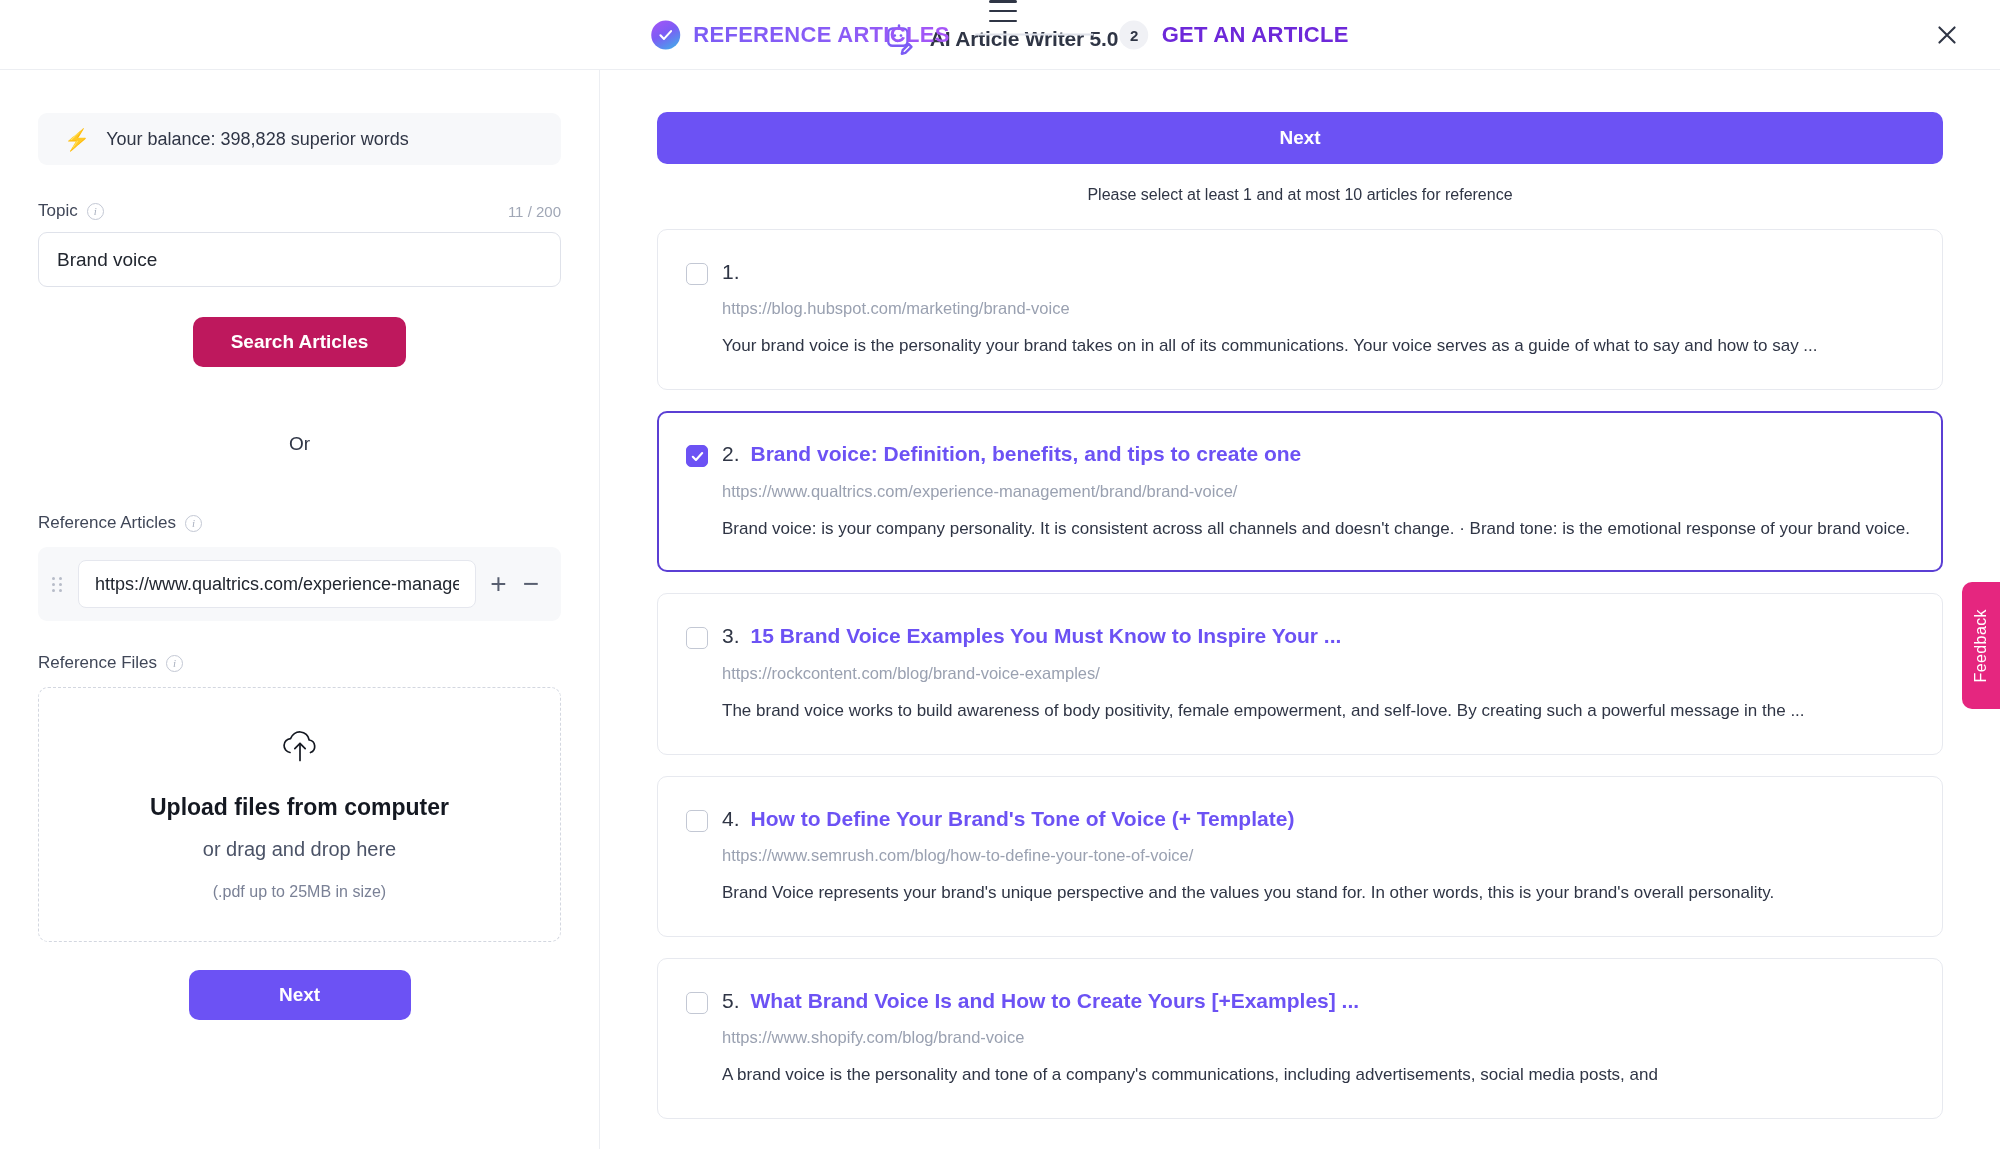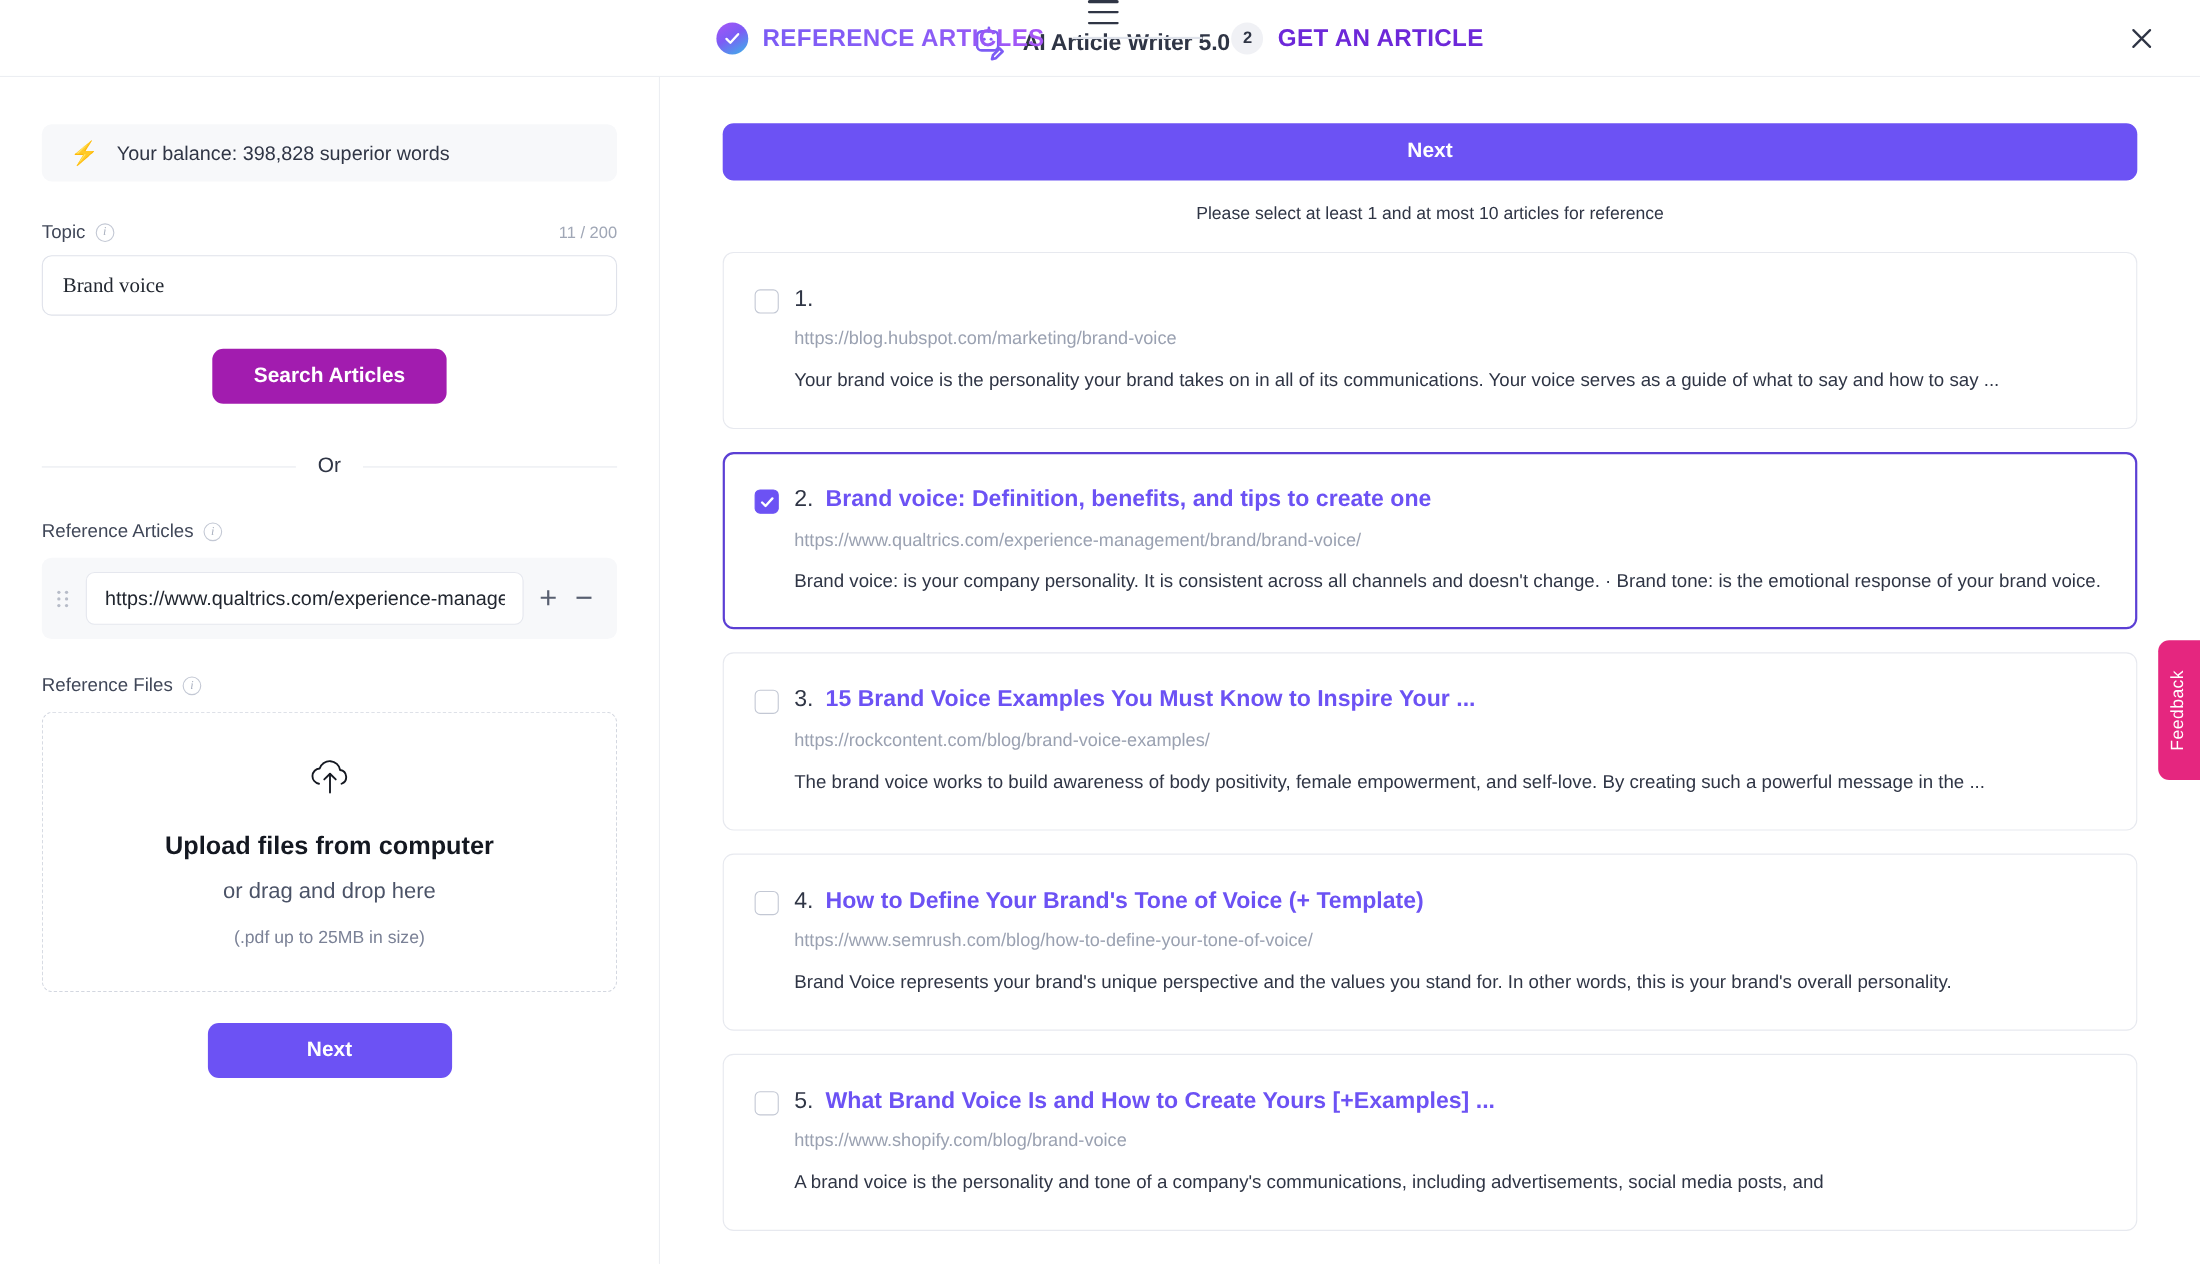--- a/index.html
+++ b/index.html
@@ -106,35 +106,35 @@
     display: inline-flex; align-items: center; justify-content: center; line-height: 1;
   }
   .counter { font-size: 15px; color: #a0a7b6; }
 
   .topic-input {
     margin-top: 11px;
     width: 100%; height: 55px;
     border: 1px solid #dfe2ea; border-radius: 9px;
     font-size: 19px; color: #21262f;
     padding: 0 18px;
-    font-family: Liberation Serif, serif;
+    font-family: Liberation Sans, sans-serif;
     background: #fff; outline: none;
   }
 
   .search-btn {
     display: block; margin: 30px auto 0;
-    background: #a21caf; color: #fff;
+    background: #be185d; color: #fff;
     border: none; border-radius: 10px;
     padding: 0 38px; height: 50px;
     font-size: 19px; font-weight: 700;
     font-family: "Liberation Sans", sans-serif;
     cursor: pointer;
   }
 
-  .or-row { display: flex; align-items: center; gap: 20px; margin-top: 46px; }
+  .or-row { display: flex; align-items: center; gap: 20px; margin-top: 46px; flex-direction: column; }
   .or-line { flex: 1; height: 1px; background: #e7e9ef; }
   .or-text { font-size: 19px; color: #2f3545; }
 
   .hint {
     margin-top: 42px;
     font-size: 18.5px; line-height: 1.5;
     text-align: center; color: #404758;
   }
 
   .ref-articles-head { margin-top: 38px; }

